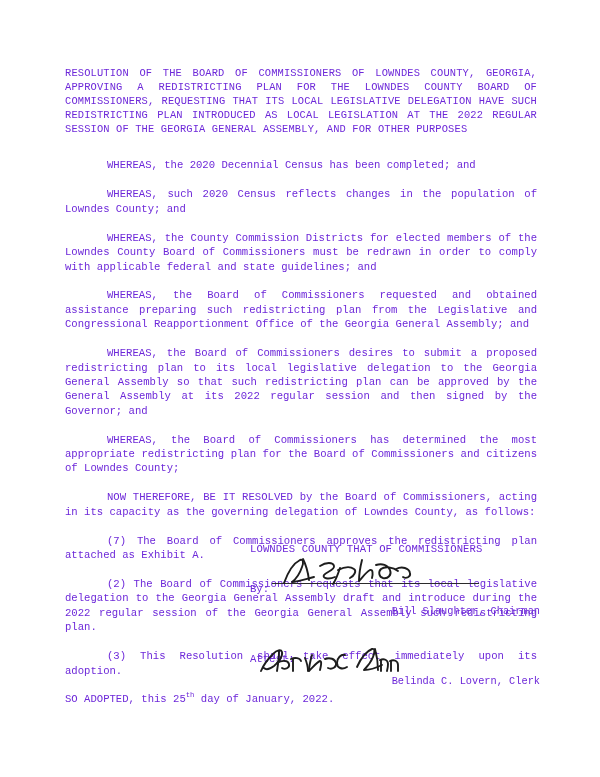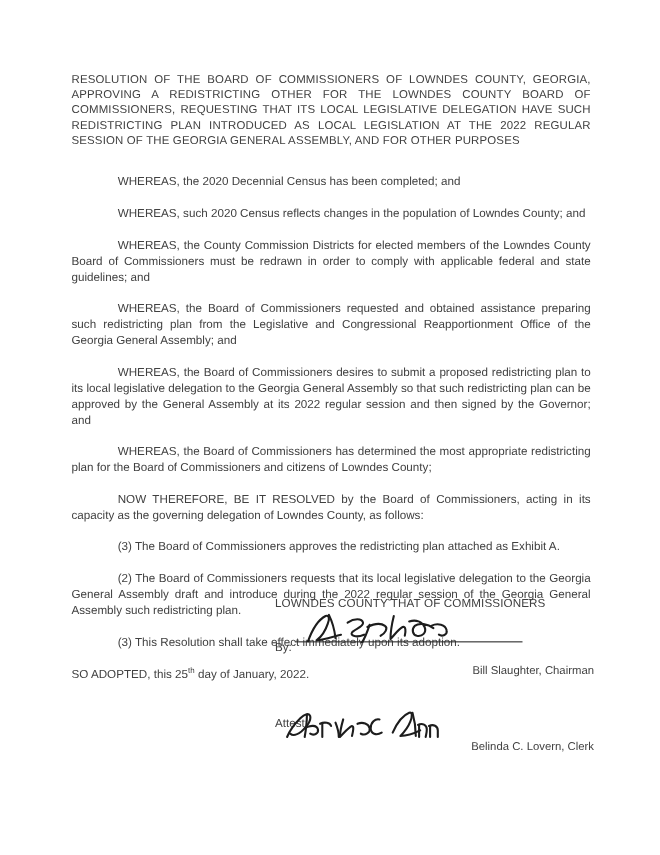--- a/index.html
+++ b/index.html
@@ -6,22 +6,22 @@
     margin: 0;
     padding: 0;
     background: #ffffff;
   }
   .page {
     position: relative;
     width: 600px;
     height: 777px;
     background: #ffffff;
     overflow: hidden;
-    font-family: Liberation Sans, sans-serif;
-    color: #404040;
+    font-family: Liberation Mono, monospace;
+    color: #6d28d9;
   }
   .content {
     position: absolute;
     left: 65px;
     top: 66px;
     width: 472px;
   }
 
   
   .title-block {
@@ -114,34 +114,34 @@
 </style>
 </head>
 <body>
 
 <div class="page">
 
   <div class="content">
 
     <div class="title-block">
       <span class="tline">RESOLUTION OF THE BOARD OF COMMISSIONERS OF LOWNDES COUNTY, GEORGIA,</span>
-      <span class="tline">APPROVING A REDISTRICTING OTHER FOR THE LOWNDES COUNTY BOARD OF</span>
+      <span class="tline">APPROVING A REDISTRICTING PLAN FOR THE LOWNDES COUNTY BOARD OF</span>
       <span class="tline">COMMISSIONERS, REQUESTING THAT ITS LOCAL LEGISLATIVE DELEGATION HAVE SUCH</span>
       <span class="tline">REDISTRICTING PLAN INTRODUCED AS LOCAL LEGISLATION AT THE 2022 REGULAR</span>
       <span class="tline last">SESSION OF THE GEORGIA GENERAL ASSEMBLY, AND FOR OTHER PURPOSES</span>
     </div>
 
     <p class="para gap-lg" style="margin-top:22px;">WHEREAS, the 2020 Decennial Census has been completed; and</p>
     <p class="para gap-lg">WHEREAS, such 2020 Census reflects changes in the population of Lowndes County; and</p>
     <p class="para gap-lg">WHEREAS, the County Commission Districts for elected members of the Lowndes County Board of Commissioners must be redrawn in order to comply with applicable federal and state guidelines; and</p>
     <p class="para gap-lg">WHEREAS, the Board of Commissioners requested and obtained assistance preparing such redistricting plan from the Legislative and Congressional Reapportionment Office of the Georgia General Assembly; and</p>
     <p class="para gap-lg">WHEREAS, the Board of Commissioners desires to submit a proposed redistricting plan to its local legislative delegation to the Georgia General Assembly so that such redistricting plan can be approved by the General Assembly at its 2022 regular session and then signed by the Governor; and</p>
     <p class="para gap-lg">WHEREAS, the Board of Commissioners has determined the most appropriate redistricting plan for the Board of Commissioners and citizens of Lowndes County;</p>
     <p class="para gap-lg">NOW THEREFORE, BE IT RESOLVED by the Board of Commissioners, acting in its capacity as the governing delegation of Lowndes County, as follows:</p>
-    <p class="para gap-lg">(3) The Board of Commissioners approves the redistricting plan attached as Exhibit A.</p>
+    <p class="para gap-lg">(7) The Board of Commissioners approves the redistricting plan attached as Exhibit A.</p>
     <p class="para gap-lg">(2) The Board of Commissioners requests that its local legislative delegation to the Georgia General Assembly draft and introduce during the 2022 regular session of the Georgia General Assembly such redistricting plan.</p>
     <p class="para gap-lg">(3) This Resolution shall take effect immediately upon its adoption.</p>
 
     <p class="para noindent gap-md"><span>SO ADOPTED, this 25</span><span class="sup">th</span><span> day of January, 2022.</span></p>
 
   </div>
 
   <div class="sigblock">
 
     <div class="sig-heading">LOWNDES COUNTY THAT OF COMMISSIONERS</div>

